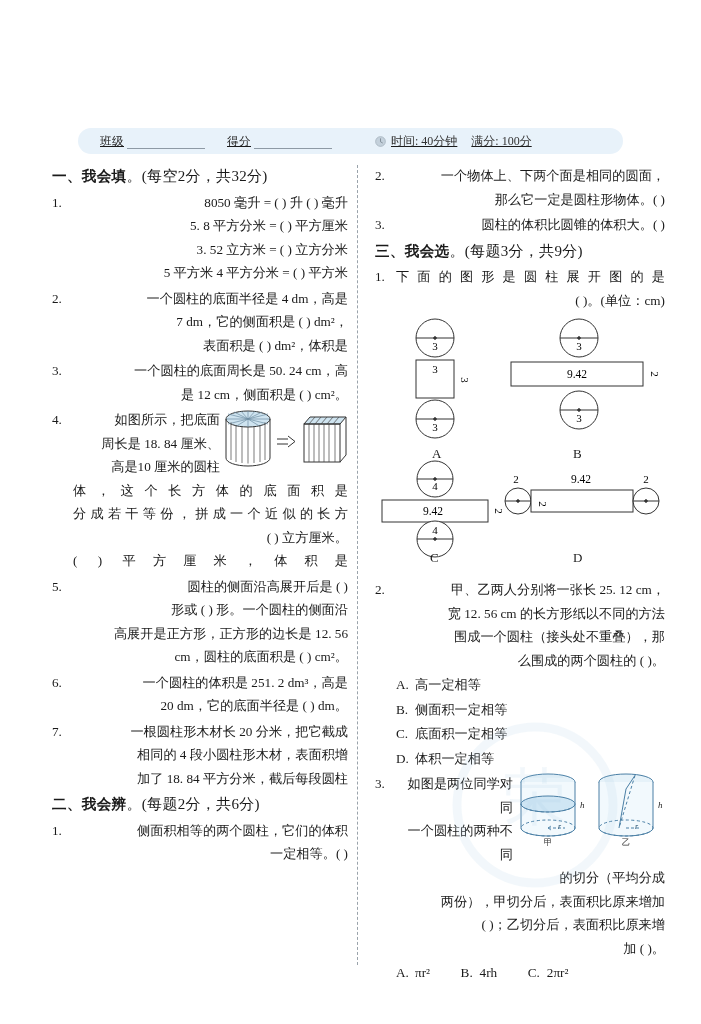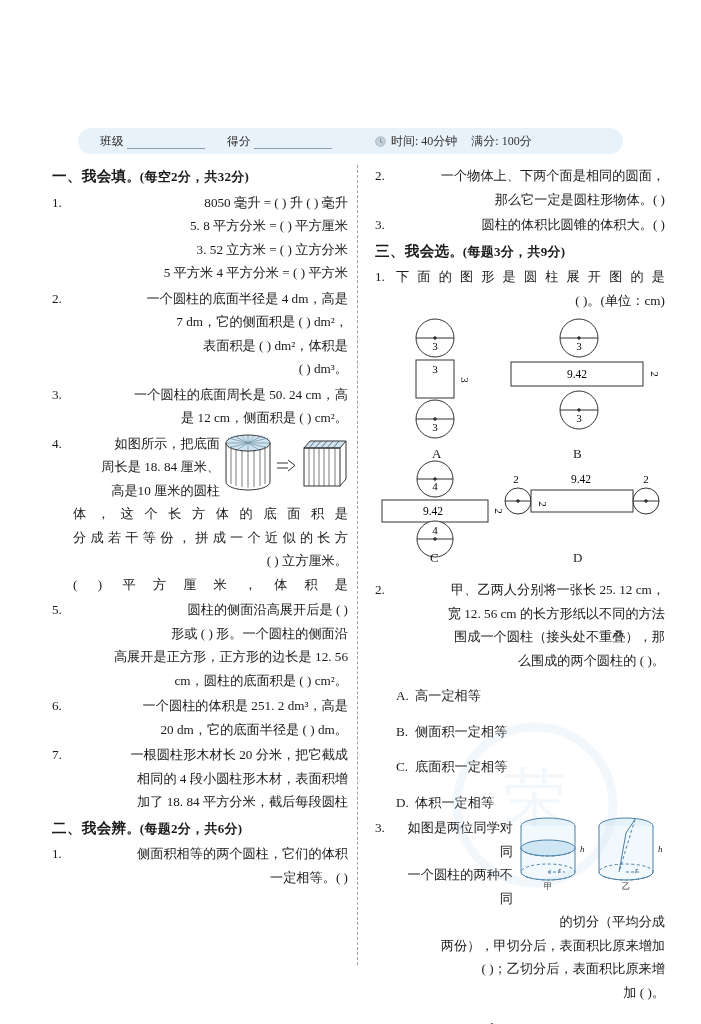--- a/index.html
+++ b/index.html
@@ -13,21 +13,21 @@
   }
   .page{position:absolute;inset:0;}
 
   
   .hdr-bar{
     position:absolute;left:78px;top:128px;width:545px;height:26px;
     background:#e8f2fa;border-radius:13px;
   }
   .hdr-row{
     position:absolute;left:78px;top:128px;width:545px;height:26px;
-    display:flex;align-items:center;font-size:11.5px;
+    display:flex;align-items:center;font-size:11.5px;text-decoration:underline;
   }
   .hdr-field{display:flex;align-items:flex-end;margin-left:22px;}
   .hdr-field .lbl{font-size:11.5px;color:#222;letter-spacing:.5px;}
   .hdr-field .line{
     display:inline-block;width:78px;border-bottom:1px solid #8e9aa5;
     height:12px;margin-left:3px;
   }
   .hdr-meta{display:flex;align-items:center;margin-left:42px;font-size:12px;color:#333;}
   .hdr-meta .t{margin-right:14px;}
   .clock-ico{width:13px;height:13px;margin-right:4px;display:inline-block;opacity:.75;}
@@ -35,30 +35,30 @@
   
   .divider{
     position:absolute;left:357px;top:165px;width:0;height:800px;
     border-left:1px dashed #9aa3ab;
   }
   .col{position:absolute;top:162px;font-size:13.2px;line-height:23.5px;}
   .col-l{left:52px;width:296px;}
   .col-r{left:375px;width:290px;}
 
   .sec-head{font-weight:bold;font-size:14.6px;margin:3px 0 1px 0;letter-spacing:.3px;}
-  .sec-head .pts{font-weight:bold;font-size:13px;}
+  .sec-head .pts{font-weight:normal;font-size:15px;}
 
   .q{display:flex;margin-top:2px;}
   .q .num{width:21px;flex:none;text-align:left;}
   .q .body{flex:1;}
   .ln{display:block;text-align:right;}
   .just{text-align:justify;text-align-last:justify;}
 
   .ans-right{float:right;}
-  .choice{display:block;margin-top:12px;}
+  .choice{display:block;margin-top:1px;}
   .choice .k{display:inline-block;width:19px;}
 
   
   .fig-wrap{float:right;}
 
   
   .optfigs{position:relative;height:182px;margin-top:4px;}
   .optlabel{position:absolute;font-size:13px;}
 
   svg{display:block;overflow:visible;}
@@ -111,21 +111,20 @@
         <span class="ln">5 平方米 4 平方分米 = (      ) 平方米</span>
       </span>
     </div>
 
     <div class="q">
       <span class="num">2.</span>
       <span class="body">
         <span class="ln">一个圆柱的底面半径是 4 dm，高是</span>
         <span class="ln">7 dm，它的侧面积是 (        ) dm²，</span>
         <span class="ln">表面积是 (          ) dm²，体积是</span>
-        <span class="ln">(        ) dm³。</span>
       </span>
     </div>
 
     <div class="q">
       <span class="num">3.</span>
       <span class="body">
         <span class="ln">一个圆柱的底面周长是 50. 24 cm，高</span>
         <span class="ln">是 12 cm，侧面积是 (        ) cm²。</span>
       </span>
     </div>

